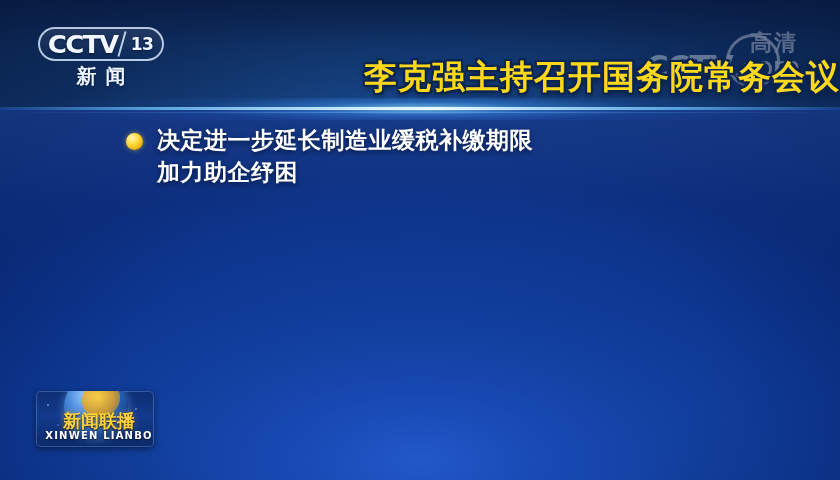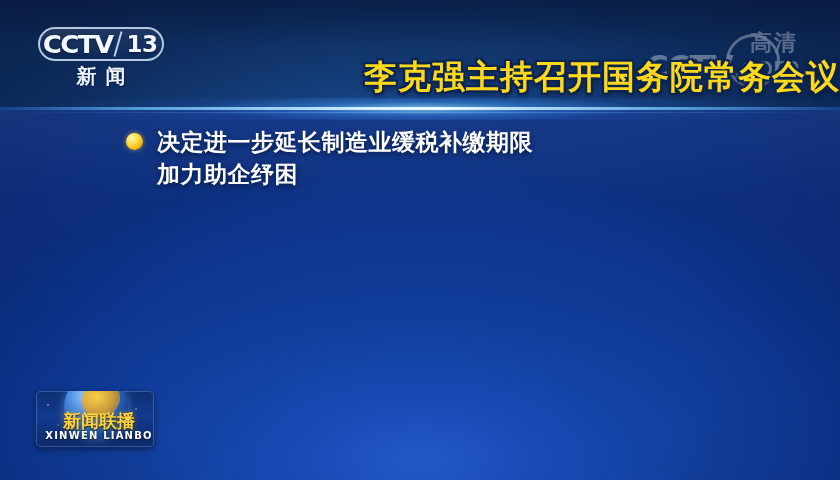--- a/index.html
+++ b/index.html
@@ -130,21 +130,21 @@
     display: inline-block;
     width: 2px;
     height: 26px;
     margin: 0 6px 0 3px;
     background: rgba(205,225,250,0.9);
     transform: rotate(16deg);
   }
   .cctv-num {
     font-family: "DejaVu Sans", "Liberation Sans", sans-serif;
     font-weight: bold;
-    font-size: 23px;
+    font-size: 17px;
     color: #f2f7ff;
     letter-spacing: -0.5px;
     text-shadow: 0 1px 2px rgba(4,22,60,0.8);
   }
   .cctv13-sub {
     position: absolute;
     left: 0;
     top: 36px;
     width: 126px;
     text-align: center;
@@ -238,21 +238,21 @@
     flex: 0 0 auto;
     width: 17px;
     height: 17px;
     margin-top: 7px;
     margin-right: 14px;
     border-radius: 50%;
     background: radial-gradient(circle at 35% 30%, #fff6bd 0%, #ffe047 35%, #f0b40c 70%, #b5820a 100%);
     box-shadow: 0 0 5px rgba(255,210,60,0.55);
   }
   .sub-lines {
-    font-family: Liberation Sans, sans-serif;
+    font-family: Liberation Mono, monospace;
     font-weight: bold;
     font-size: 23px;
     line-height: 32px;
     color: #ffffff;
     letter-spacing: 0.5px;
     text-shadow: 0 2px 5px rgba(4,20,55,0.85);
   }
 
   
   .body-text {

